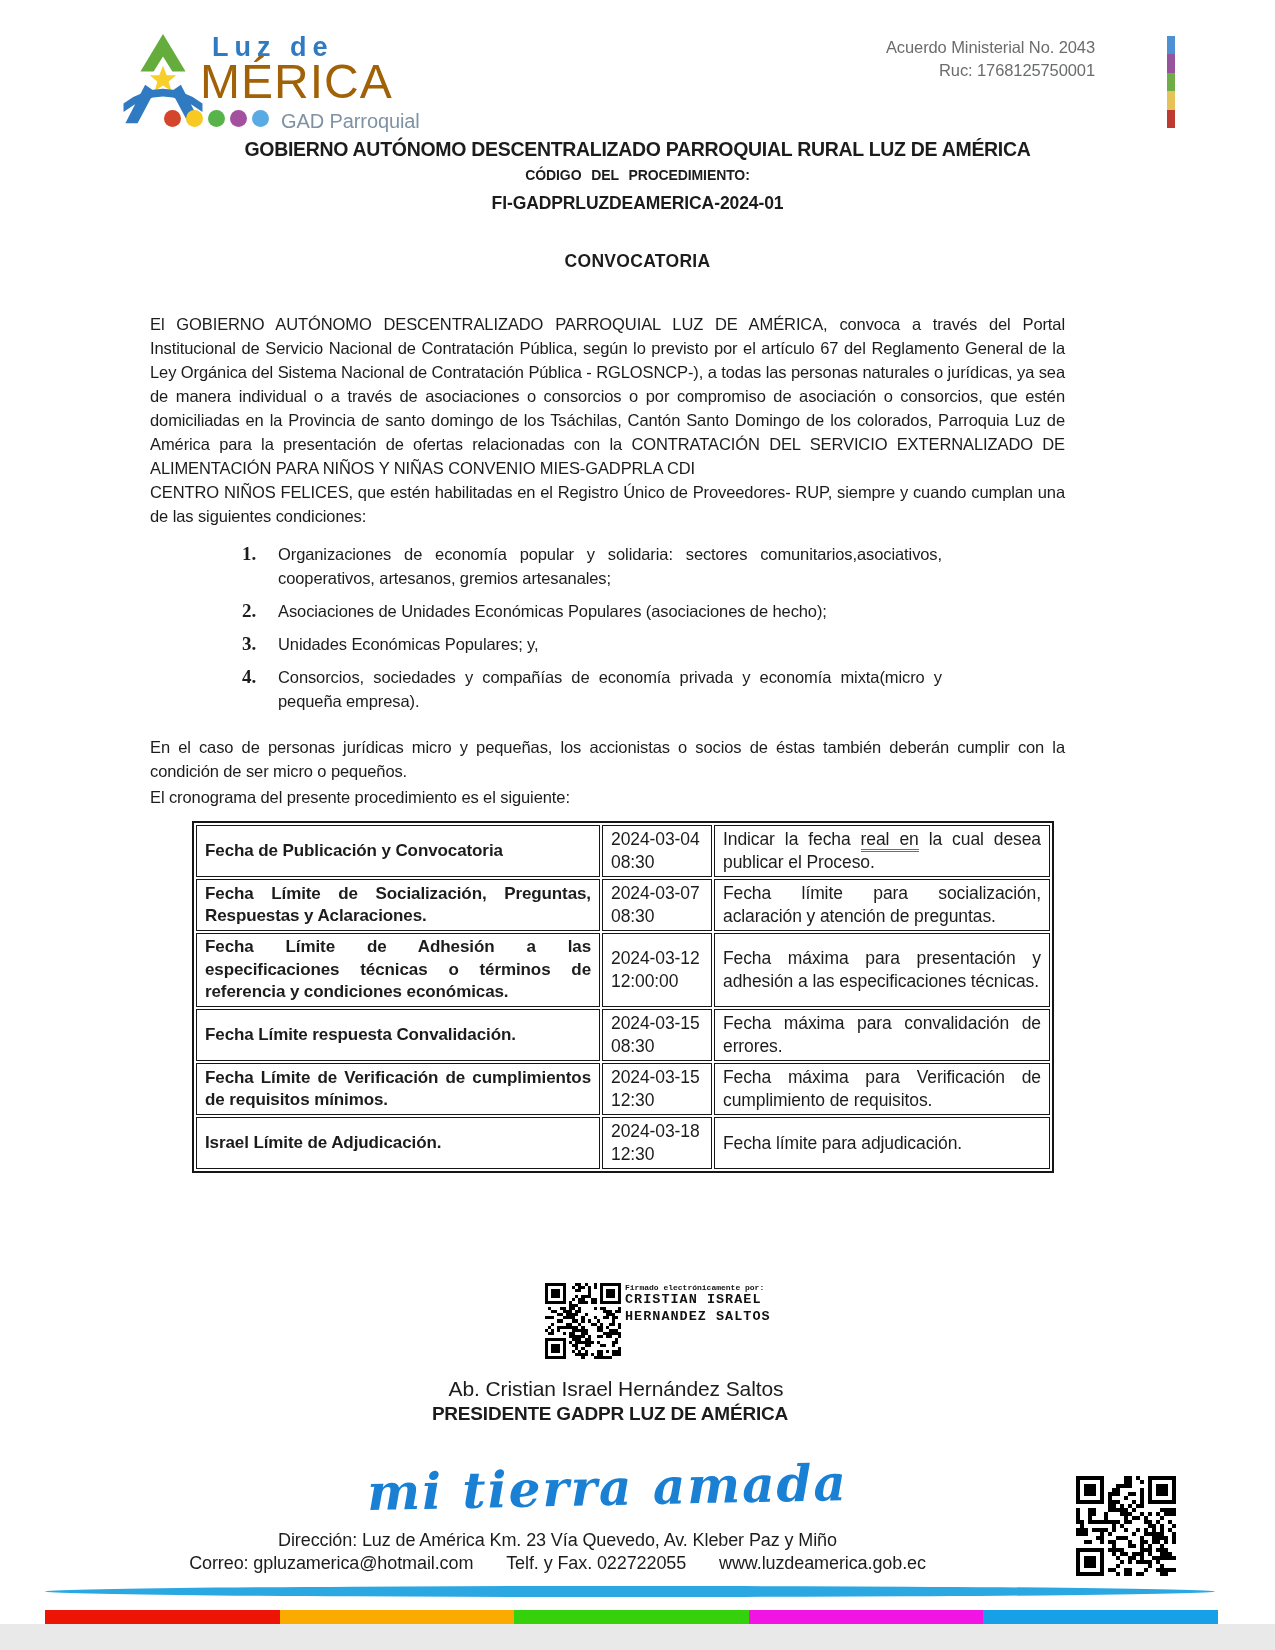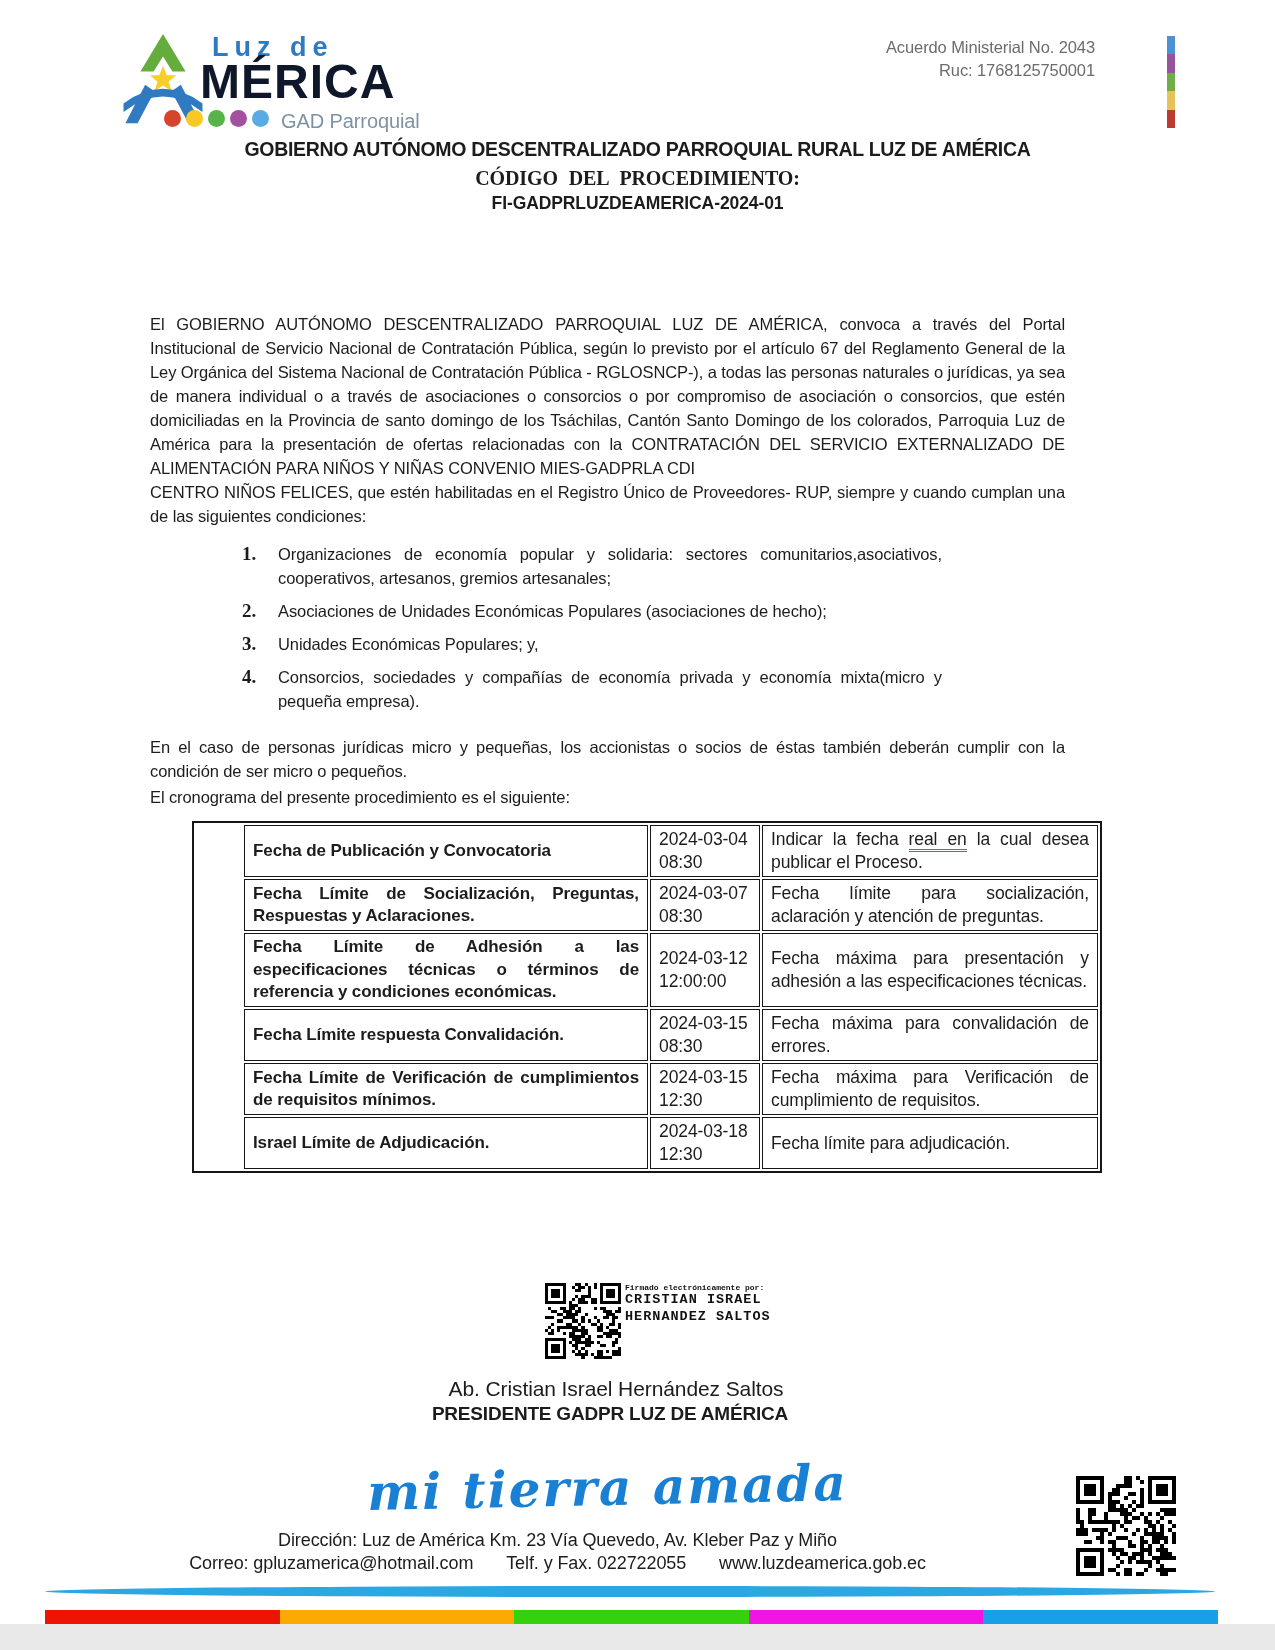--- a/index.html
+++ b/index.html
@@ -9,55 +9,55 @@
     background:#ffffff; overflow:hidden;
     font-family:"Liberation Sans","DejaVu Sans",sans-serif;
     color:#1c1c1c; letter-spacing:-0.1px;
   }
 
   
   .logo { position:absolute; left:112px; top:28px; width:340px; height:105px; }
   .logo-a { position:absolute; left:3px; top:4px; width:96px; height:94px; }
   .logo-word1 { position:absolute; left:100px; top:4px; font-size:27px; font-weight:bold;
                 color:#2f7ac1; letter-spacing:6px; }
-  .logo-word2 { position:absolute; left:88px; top:26px; font-size:48px; font-weight:700;
-                color:#0f172a; letter-spacing:1px; }
+  .logo-word2 { position:absolute; left:88px; top:26px; font-size:48px; font-weight:400;
+                color:#a16207; letter-spacing:1px; }
   .logo-sub { position:absolute; left:52px; top:82px; display:flex; align-items:center; gap:5px; }
   .logo-sub .seg { width:17px; height:17px; border-radius:50%; }
   .logo-subtitle { font-size:20px; color:#7e92a3; margin-left:7px; }
 
   .acuerdo { position:absolute; right:180px; top:36px; text-align:right;
              color:#6b6c6e; font-size:16.5px; line-height:23px; }
   .side-bar { position:absolute; left:1167px; top:36px; width:8px; height:92px;
               display:flex; flex-direction:column; }
   .side-bar .seg { flex:1; }
 
   
   .t-center { position:absolute; left:0; right:0; text-align:center; font-weight:bold; }
   .t1 { top:138px; font-size:19.5px; letter-spacing:-0.3px; }
-  .t2 { top:167px; font-size:20px; word-spacing:6px;font-family:Liberation Serif, serif; }
+  .t2 { top:167px; font-size:14px; word-spacing:6px; }
   .t3 { top:193px; font-size:17.5px; }
   .conv { top:251px; font-size:17.5px; letter-spacing:0.3px; }
 
   
   .content { position:absolute; left:150px; top:312px; width:915px;
              font-size:16.5px; line-height:24px; }
   .content p.just { text-align:justify; }
   ol.cond { list-style:none; margin:14px 0 0 92px; width:700px; }
   ol.cond li { display:flex; margin-bottom:9px; }
   ol.cond .num { font-family:"Liberation Serif","DejaVu Serif",serif;
                  font-weight:bold; font-size:19px; width:36px; flex:none; }
   ol.cond .txt { text-align:justify; }
   .p2 { margin-top:22px; }
   .p3 { margin-top:2px; }
 
   
   table.sched { margin:12px 0 0 42px; width:850px; table-layout:fixed;
                 border-collapse:separate; border-spacing:2px;
-                border:2px solid #161616; background:#fff;padding-left:48px; }
+                border:2px solid #161616; background:#fff; }
   table.sched td { border:1.6px solid #161616; padding:2px 8px; vertical-align:middle;
                    line-height:1.32; }
   td.c1 { font-weight:bold; font-size:17px; text-align:justify; }
   td.c2 { font-size:17.5px; padding:2px 4px; }
   td.c2 span { display:block; }
   td.c3 { font-size:17.5px; text-align:justify; }
   .u-blue { border-bottom:3px double #3a7cb8; }
 
   
   .stamp { position:absolute; left:545px; top:1283px; display:flex; align-items:flex-start; gap:4px; }
@@ -116,20 +116,21 @@
       <div class="seg" style="background: rgb(77, 144, 211);"></div>
       <div class="seg" style="background: rgb(150, 84, 156);"></div>
       <div class="seg" style="background: rgb(111, 173, 70);"></div>
       <div class="seg" style="background: rgb(229, 195, 88);"></div>
       <div class="seg" style="background: rgb(189, 58, 49);"></div>
     </div>
 
   <div class="t-center t1">GOBIERNO AUTÓNOMO DESCENTRALIZADO PARROQUIAL RURAL LUZ DE AMÉRICA</div>
   <div class="t-center t2">CÓDIGO DEL PROCEDIMIENTO:</div>
   <div class="t-center t3">FI-GADPRLUZDEAMERICA-2024-01</div>
+  <div class="t-center conv">CONVOCATORIA</div>
 
   <div class="content">
     <p class="just">El GOBIERNO AUTÓNOMO DESCENTRALIZADO PARROQUIAL LUZ DE AMÉRICA, convoca a través del Portal Institucional de Servicio Nacional de Contratación Pública, según lo previsto por el artículo 67 del Reglamento General de la Ley Orgánica del Sistema Nacional de Contratación Pública - RGLOSNCP-), a todas las personas naturales o jurídicas, ya sea de manera individual o a través de asociaciones o consorcios o por compromiso de asociación o consorcios, que estén domiciliadas en la Provincia de santo domingo de los Tsáchilas, Cantón Santo Domingo de los colorados, Parroquia Luz de América para la presentación de ofertas relacionadas con la CONTRATACIÓN DEL SERVICIO EXTERNALIZADO DE ALIMENTACIÓN PARA NIÑOS Y NIÑAS CONVENIO MIES-GADPRLA CDI</p>
     <p class="just">CENTRO NIÑOS FELICES, que estén habilitadas en el Registro Único de Proveedores- RUP, siempre y cuando cumplan una de las siguientes condiciones:</p>
 
     <ol class="cond">
       <li>
         <span class="num">1.</span>
         <span class="txt">Organizaciones de economía popular y solidaria: sectores comunitarios,asociativos, cooperativos, artesanos, gremios artesanales;</span>
       </li>

